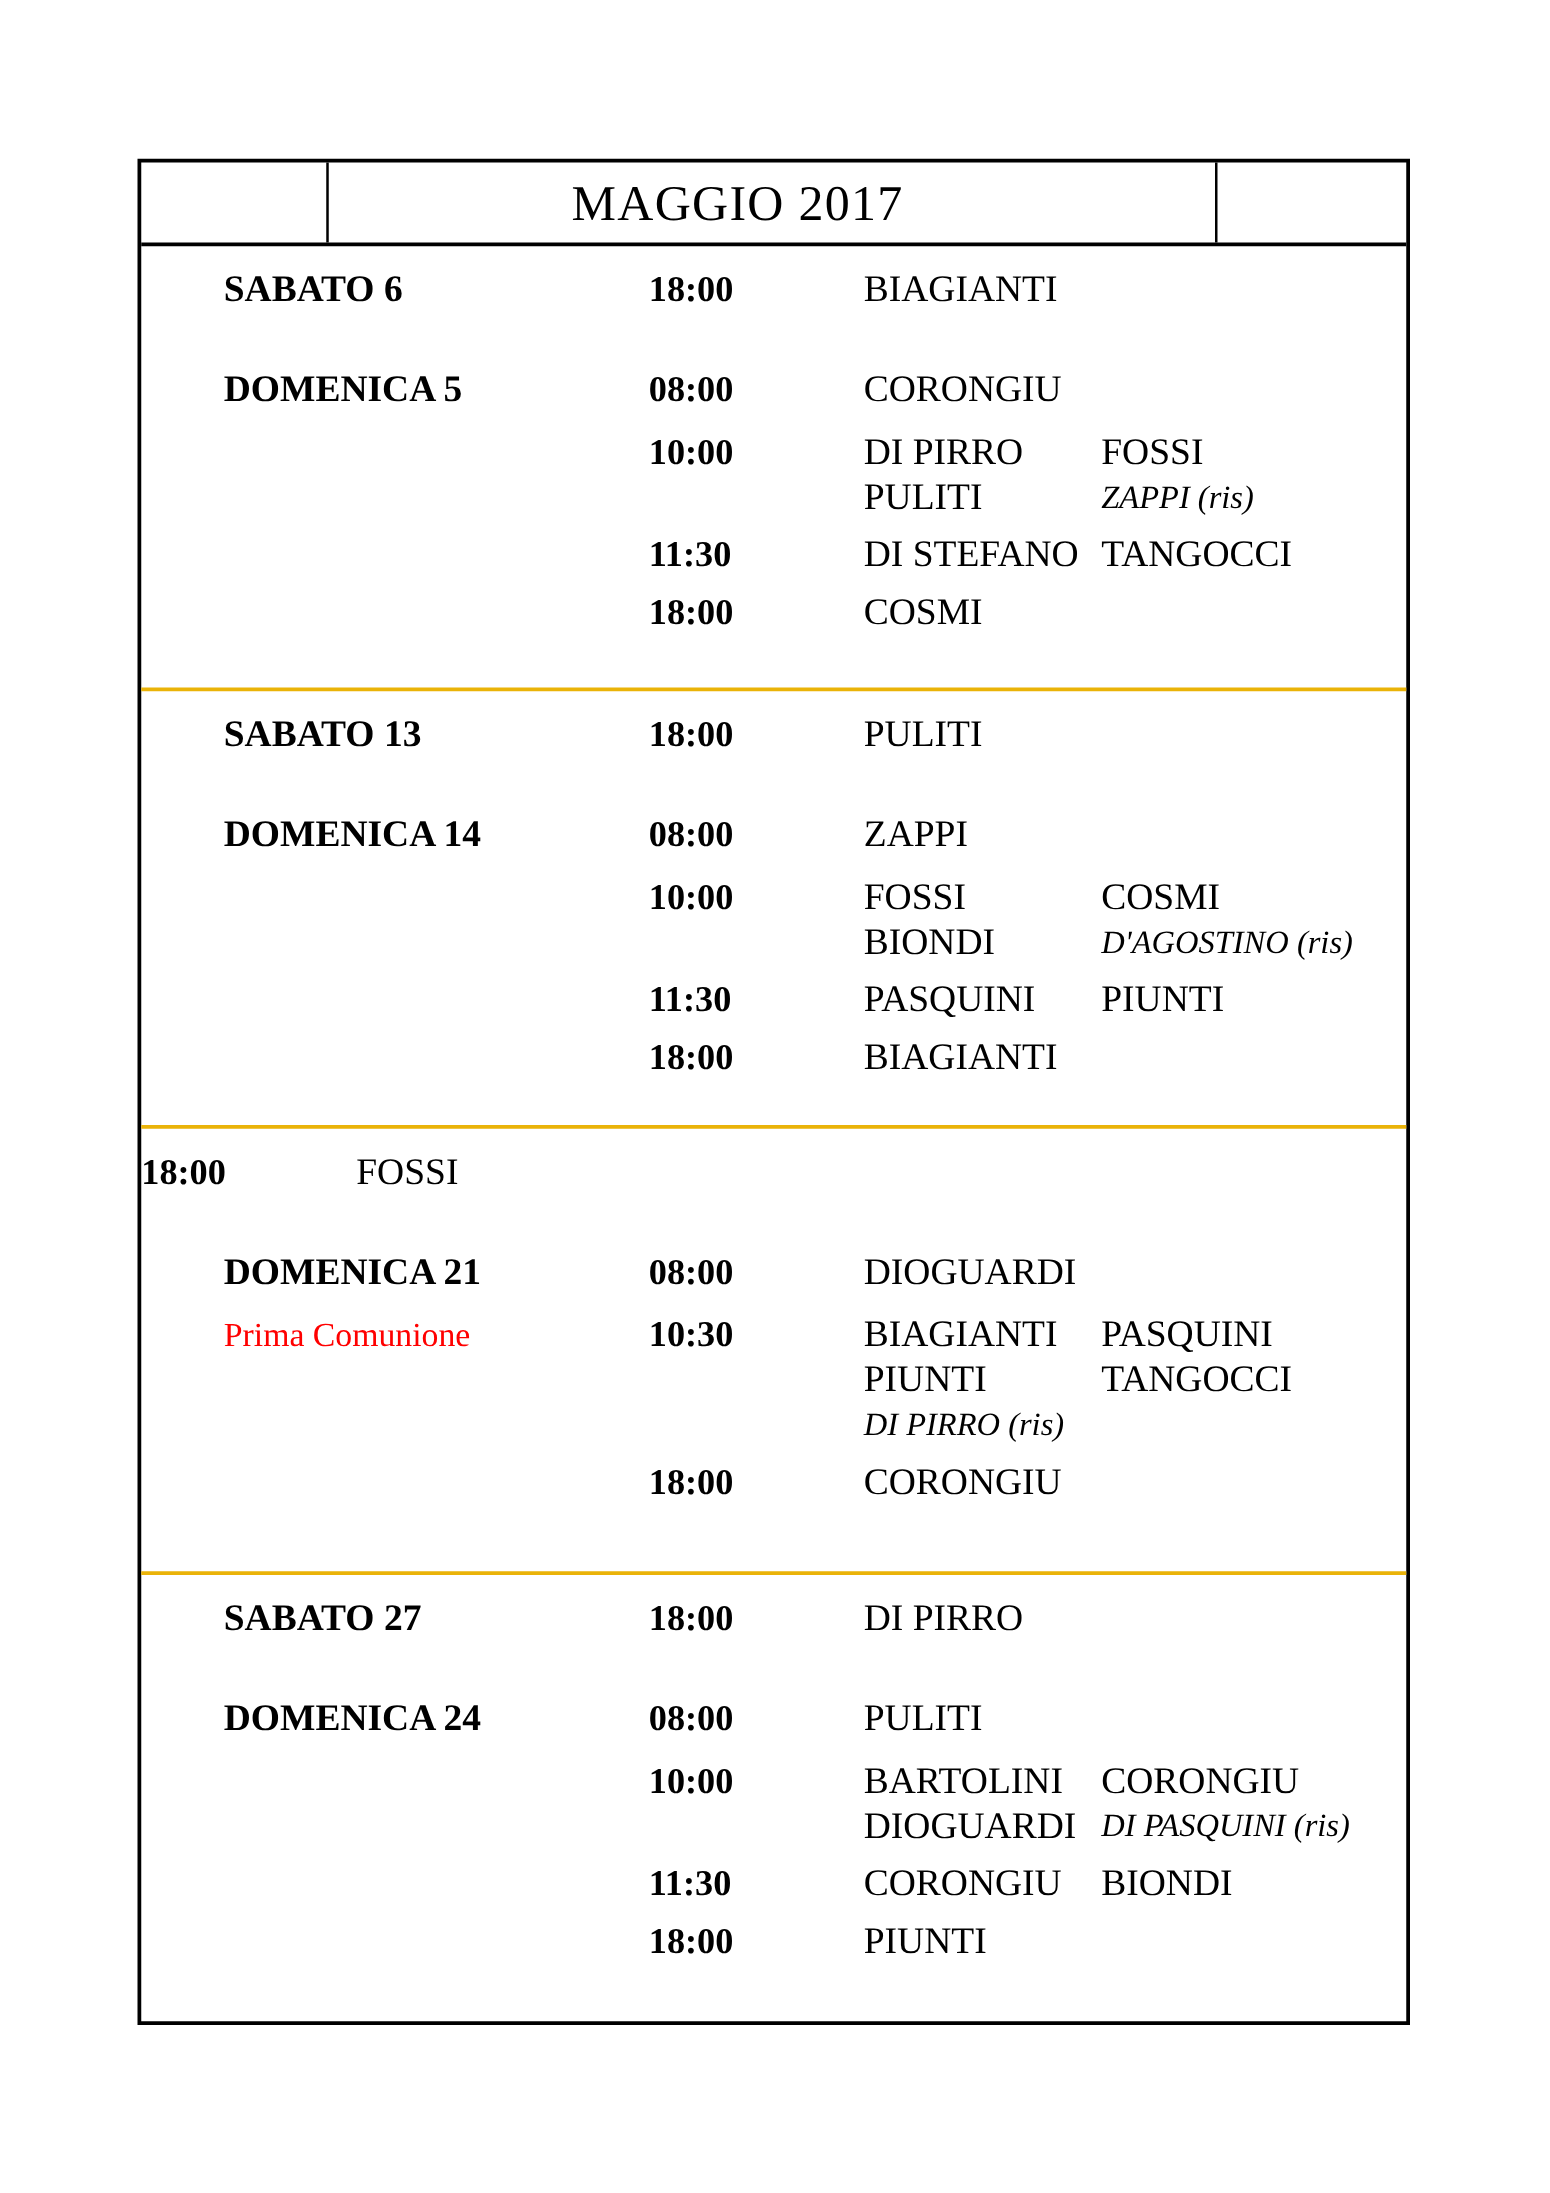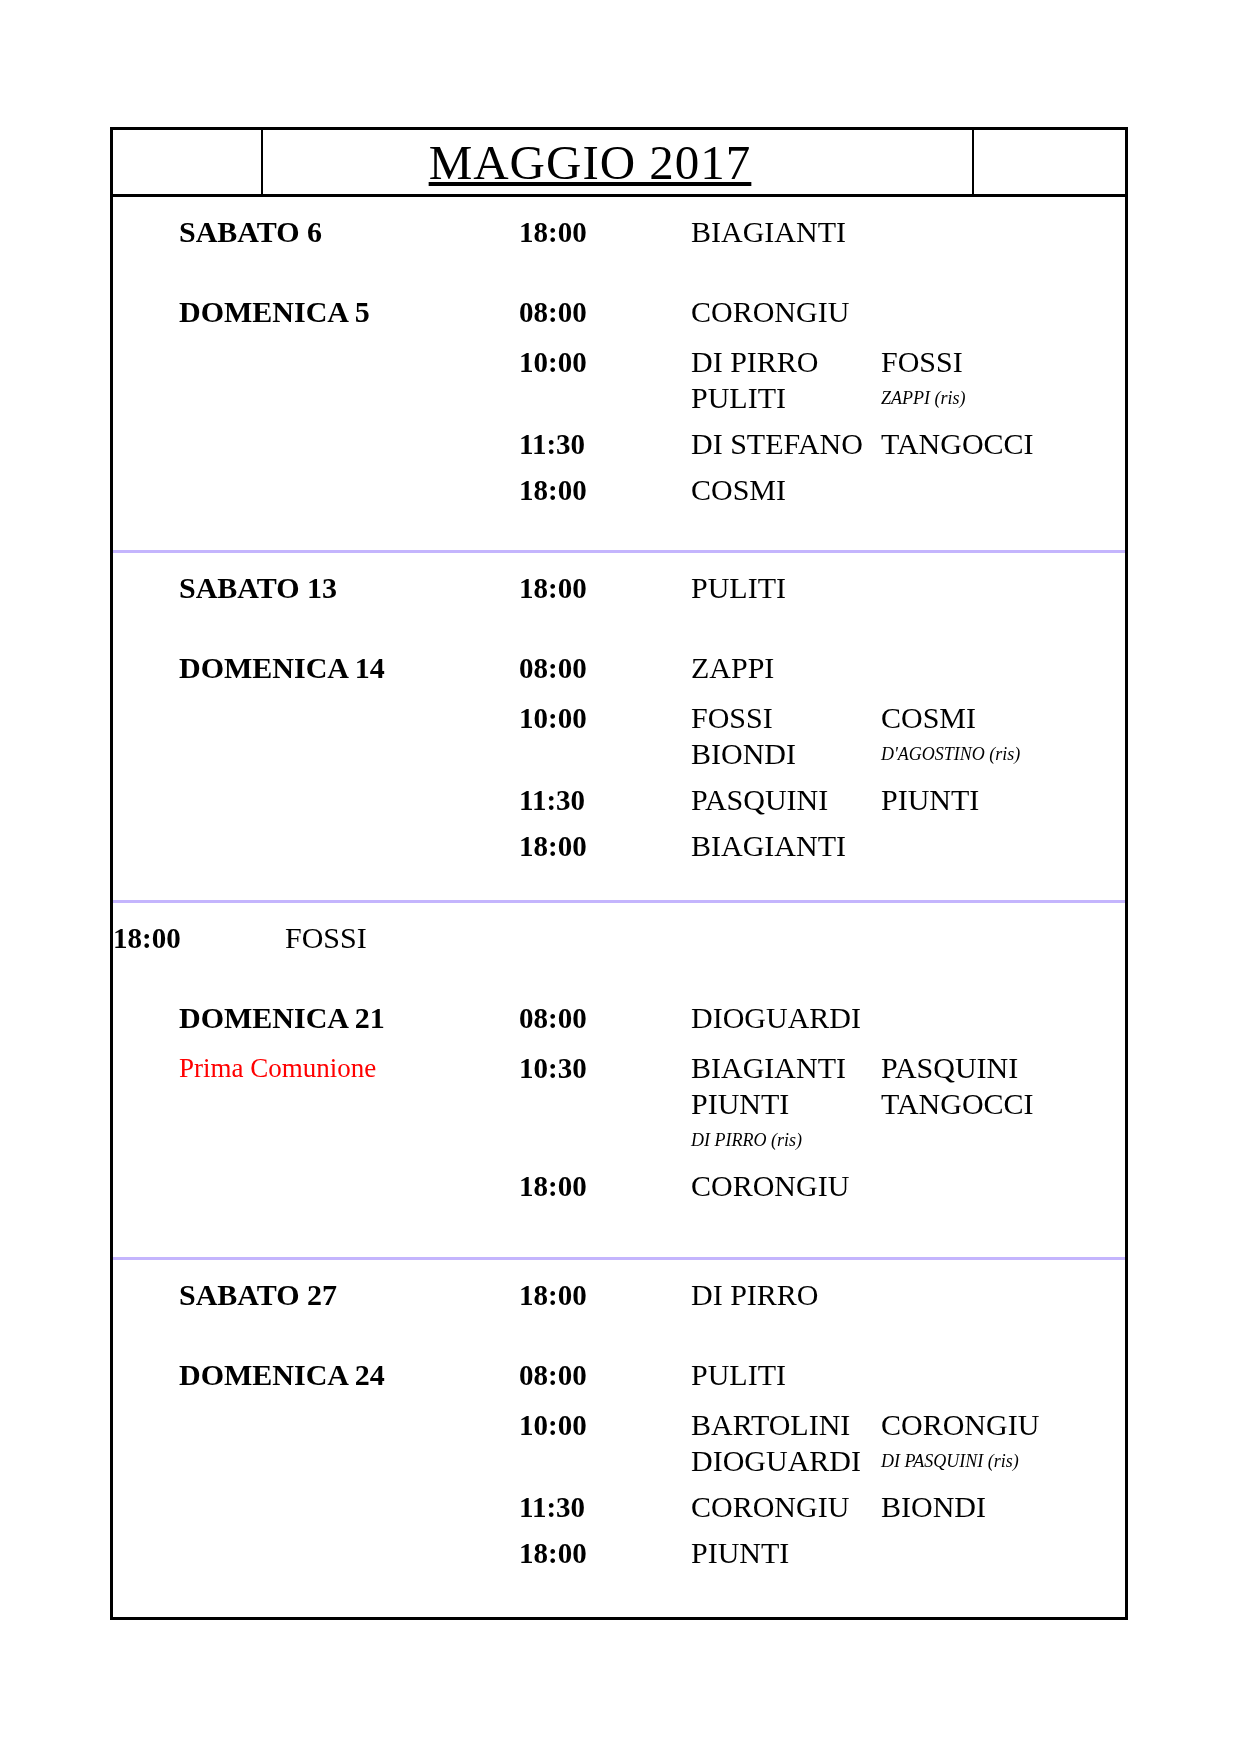--- a/index.html
+++ b/index.html
@@ -26,44 +26,44 @@
   }
   .table-header {
     flex: 0 0 auto;
     height: 67px;
     border-bottom: 3px solid #000;
     display: flex;
   }
   .hcell-left  { width: 150px; border-right: 2px solid #000; }
   .hcell-center{ flex: 1; display: flex; align-items: center; justify-content: center; padding-right: 55px; }
   .hcell-right { width: 153px; border-left: 2px solid #000; }
-  .month-title { font-size: 49px; letter-spacing: 1px; white-space: nowrap; text-decoration: underline; }
+  .month-title { font-size: 40px; letter-spacing: 1px; white-space: nowrap; }
 
   .table-body { flex: 1; display: flex; flex-direction: column; }
-  .section { padding-top: 17px; border-bottom: 3px solid #c4b5fd; }
+  .section { padding-top: 17px; border-bottom: 3px solid #eab308; }
   .section:last-child { border-bottom: none; flex: 1; }
   .section-0 { height: 356px; }
   .section-1 { height: 350px; }
   .section-2 { height: 357px; }
 
   .entry.gap-day { margin-top: 44px; }
   .entry.gap-mid { margin-top: 14px; }
   .entry.gap-row { margin-top: 10px; }
 
   .line { display: flex; height: 36px; align-items: center; }
   .cell { overflow: visible; white-space: nowrap; }
   .cell-day   { width: 406px; padding-left: 66px; }
   .cell-time  { width: 172px; }
   .cell-name1 { width: 190px; }
   .cell-name2 { flex: 1; }
 
   .day-text  { font-weight: bold; font-size: 30px; }
   .time-text { font-weight: bold; font-size: 29px; }
   .name-text { font-size: 30px; margin-top: 36px; }
-  .name-text.ris { font-style: italic; font-size: 18px; }
+  .name-text.ris { font-style: italic; font-size: 26px; }
   .note-text { font-size: 27px; color: var(--note-red, #ff0000); }
 </style>
 </head>
 <body>
 
 <div class="page">
   <div class="schedule-table">
     <div class="table-header">
       <div class="hcell-left"></div>
       <div class="hcell-center">

